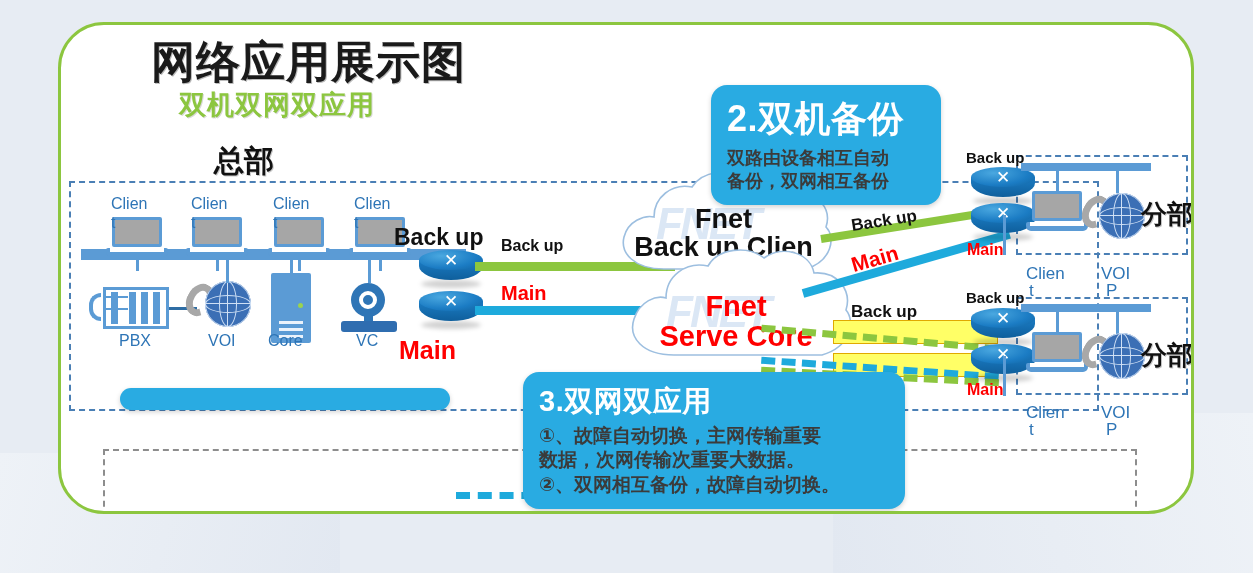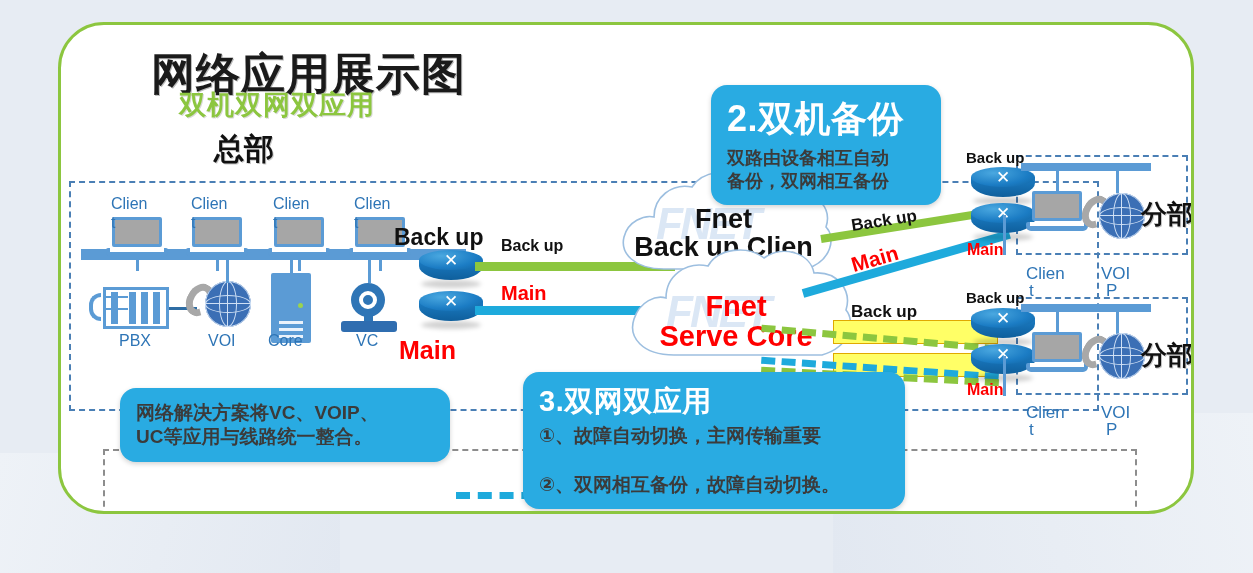--- a/index.html
+++ b/index.html
@@ -18,29 +18,28 @@
     position:absolute;left:58px;top:22px;width:1136px;height:492px;
     background:#ffffff;border:3px solid #8cc63f;border-radius:46px;
     box-sizing:border-box;overflow:hidden;
   }
 
   
   #title{
     position:absolute;left:90px;top:8px;font-size:44px;font-weight:bold;
     color:#1a1a1a;letter-spacing:1px;white-space:nowrap;
     text-shadow:1px 1px 0 #bbb;
-    margin-top:12px;
   }
   #subtitle{
     position:absolute;left:118px;top:62px;font-size:27px;font-weight:bold;
     color:#8cc63f;letter-spacing:1px;white-space:nowrap;
     text-shadow:1px 1px 0 #d8d8d8;
   }
   #hq-title{
-    position:absolute;left:153px;top:104px;font-size:30px;font-weight:bold;
+    position:absolute;left:153px;top:116px;font-size:30px;font-weight:bold;
     color:#111;white-space:nowrap;text-shadow:1px 1px 0 #c9c9c9;text-align:center;
   }
 
   
   .dashbox{position:absolute;border:2px dashed #4a7fb5;box-sizing:border-box;}
   #hq-box{left:8px;top:156px;width:1030px;height:230px;border-color:#4a7fb5;}
   #br1-box{left:955px;top:130px;width:172px;height:100px;}
   #br3-box{left:955px;top:272px;width:172px;height:98px;}
   #bottom-box{left:42px;top:424px;width:1034px;height:68px;border:2px dashed #8d8d8d;}
 
@@ -382,28 +381,24 @@
 
   <div class="callout" style="left:650px;top:60px;width:230px;">
     <div class="ctitle" style="font-size:36px;">2.双机备份</div>
     <div class="cbody" style="font-size:18px;margin-top:3px;">
       <span>双路由设备相互自动</span><br>
       <span>备份，双网相互备份</span>
     </div>
   </div>
 
   <div class="callout" style="left:59px;top:363px;width:330px;">
-    <div class="cbody" style="font-size:19px;margin-top:3px;">
-      <span>网络解决方案将VC、VOIP、</span><br>
-      <span>UC等应用与线路统一整合。</span>
-    </div>
   </div>
 
   <div class="callout" style="left:462px;top:347px;width:382px;">
     <div class="ctitle" style="font-size:29px;">3.双网双应用</div>
     <div class="cbody" style="font-size:19px;margin-top:2px;">
       <span>①、故障自动切换，主网传输重要</span><br>
-      <br>
+      <span>数据，次网传输次重要大数据。</span><br>
       <span>②、双网相互备份，故障自动切换。</span>
     </div>
   </div>
 
 </div>
 
 </body></html>

